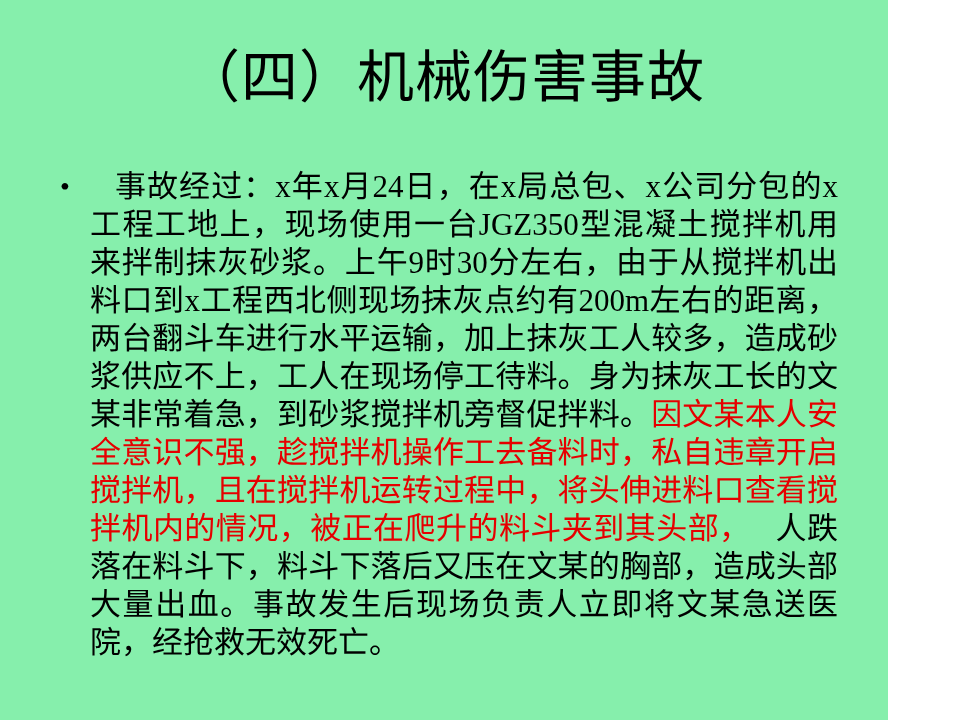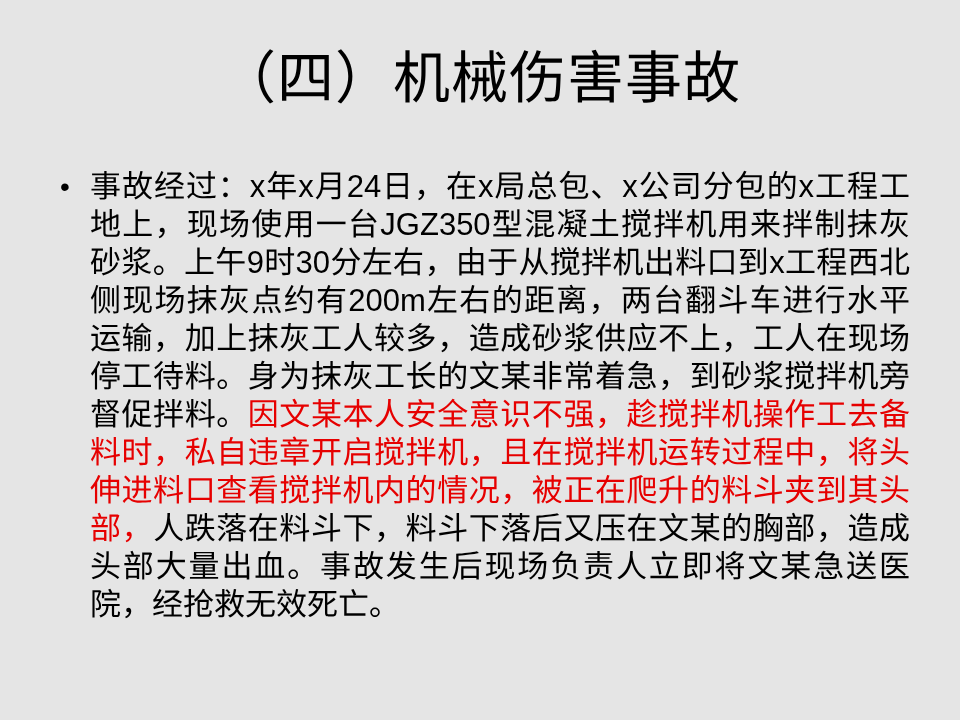--- a/index.html
+++ b/index.html
@@ -2,25 +2,25 @@
 <html lang="zh-CN"><head>
 <meta charset="utf-8">
 <style>
   html, body {
     margin: 0;
     padding: 0;
     background: #ffffff;
   }
   .slide {
     position: relative;
-    width: 960px;
+    width: 888px;
     height: 720px;
-    background: #e5e5e5;
+    background: #86efac;
     overflow: hidden;
-    font-family: Liberation Sans, sans-serif;
+    font-family: Liberation Serif, serif;
     color: #000000;
   }
   .slide-title {
     margin: 0;
     padding-top: 44px;
     text-align: center;
     font-size: 57px;
     font-weight: 400;
     line-height: 1.2;
     letter-spacing: 1px;
@@ -38,21 +38,21 @@
     text-justify: inter-ideograph;
   }
   .bullet-marker {
     position: absolute;
     left: 2px;
     top: 0;
     font-size: 28px;
     line-height: 38px;
     color: #000000;
   }
-  .seg-black { color: #000000; }
+  .seg-black { color: #000000; margin-left: 25px; }
   .seg-red   { color: #e60000; }
 </style>
 </head>
 <body>
 
 <div class="slide">
   <h1 class="slide-title">（四）机械伤害事故</h1>
 
   <div class="slide-body">
     <div class="bullet-item">

